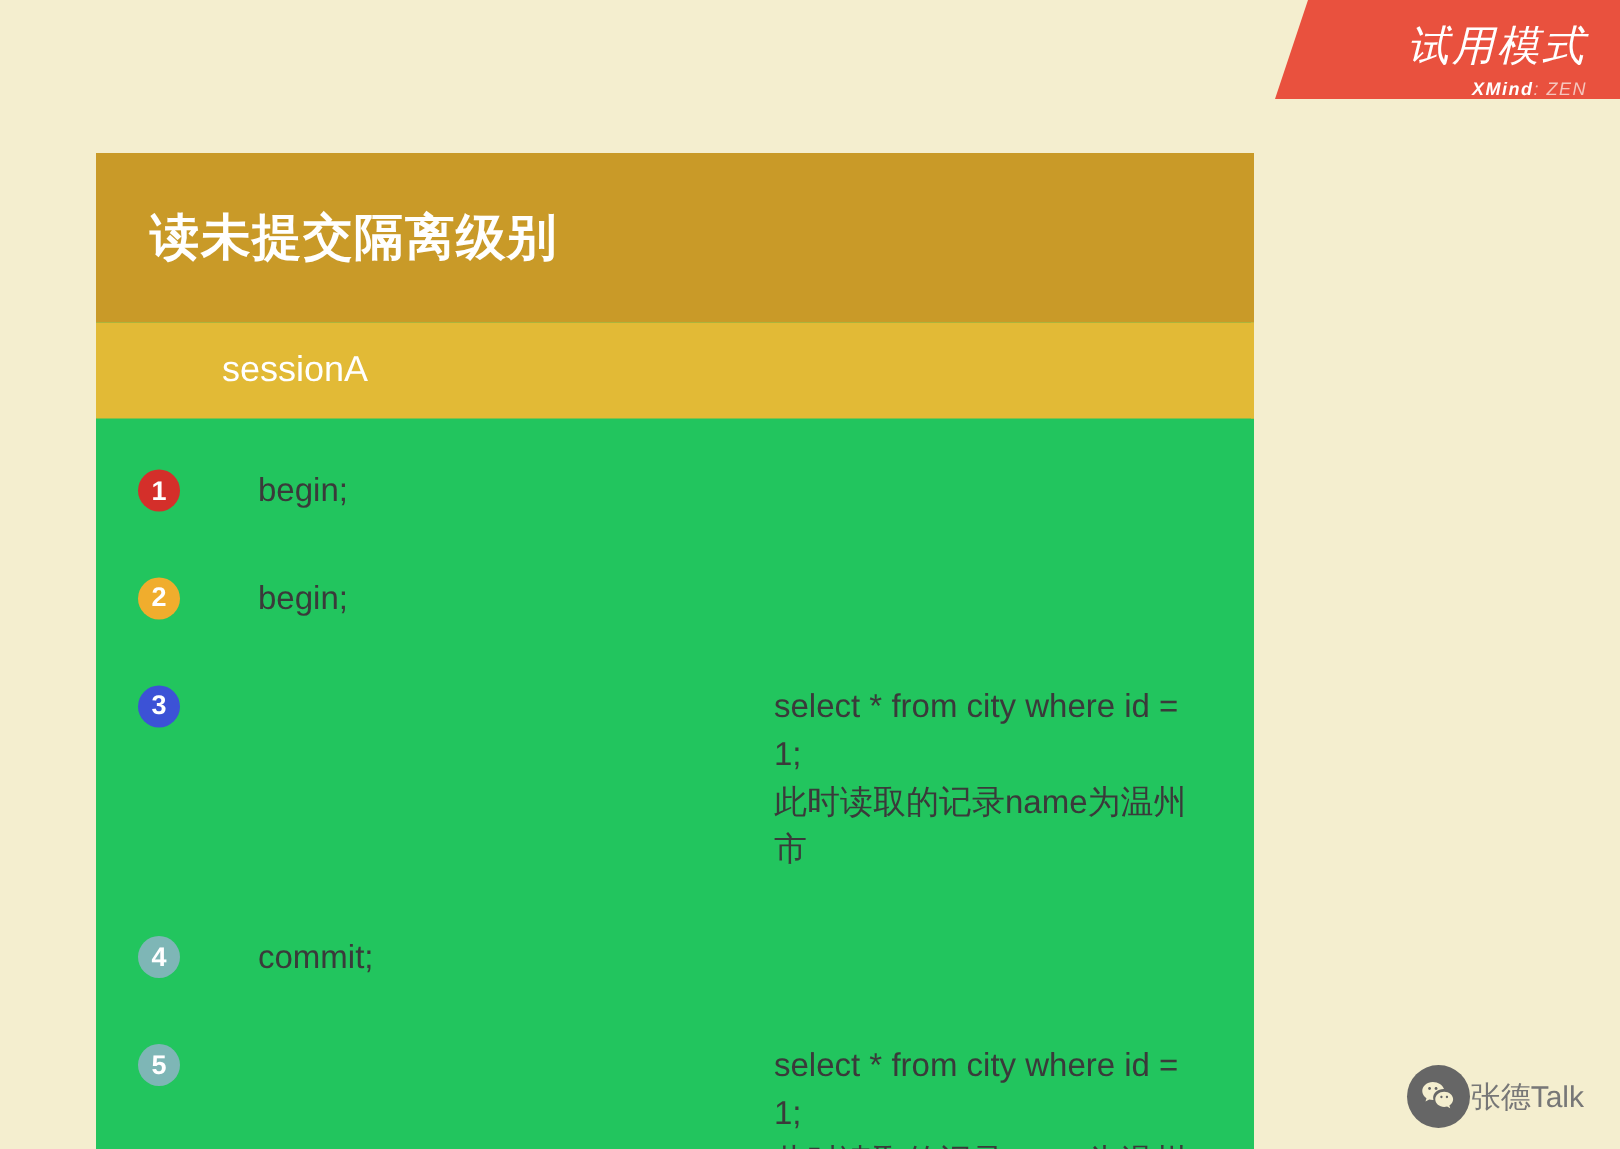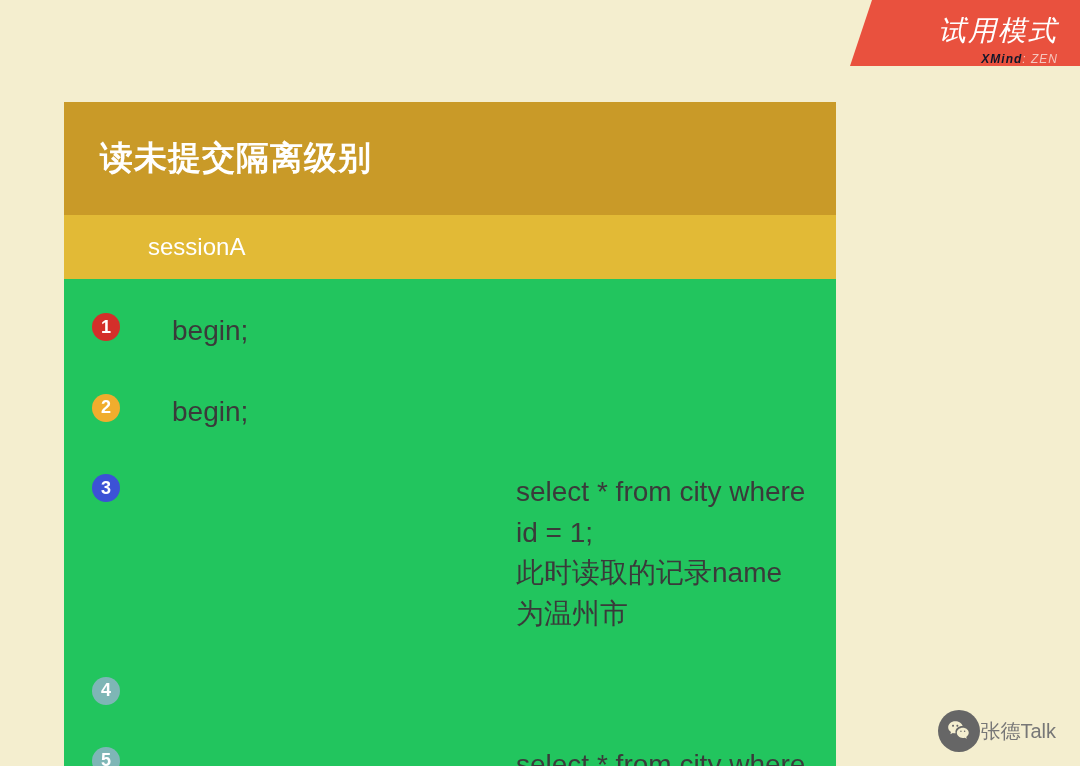--- a/index.html
+++ b/index.html
@@ -20,21 +20,21 @@
     height: 66px;
     background: #e9513e;
     color: #fff;
     text-align: right;
     padding: 12px 22px 6px 40px;
     clip-path: polygon(22px 0, 100% 0, 100% 100%, 0 100%);
     font-style: italic;
   }
   .trial-badge .trial-title { font-size: 28px; font-weight: 500; letter-spacing: 2px; }
   .trial-badge .trial-sub { font-size: 12px; color: #f5c6bd; margin-top: 2px; letter-spacing: 1px; }
-  .trial-badge .trial-sub b { color: #0f172a; font-weight: 600; }
+  .trial-badge .trial-sub b { color: #ffffff; font-weight: 600; }
 
   
   .card {
     position: absolute;
     left: 64px;
     top: 58px;
     width: 772px;
     background: #22c55e;
     margin-top: 44px;
   }
@@ -88,21 +88,21 @@
   }
   .b1 { background: #d42f2a; }
   .b2 { background: #f0ad2d; }
   .b3 { background: #3c52d6; }
   .b4 { background: #7eb6b6; }
   .b5 { background: #7eb6b6; }
 
   .sess-cell {
     flex: 1 1 0;
     padding: 0 26px 0 24px;
-    font-size: 28px;
+    font-size: 22px;
     color: #3a3a3a;
     line-height: 1.45;
     white-space: pre-line;
   }
 
   
   .footer {
     position: absolute;
     right: 24px;
     bottom: 14px;
@@ -158,20 +158,21 @@
           <div class="badge b3">3</div>
         </div>
         <div class="sess-cell"></div>
         <div class="sess-cell">select * from city where id = 1;
 此时读取的记录name为温州市</div>
       </div>
       <div class="step-row">
         <div class="num-col">
           <div class="badge b4">4</div>
         </div>
+        <div class="sess-cell">commit;</div>
         <div class="sess-cell"></div>
       </div>
       <div class="step-row">
         <div class="num-col">
           <div class="badge b5">5</div>
         </div>
         <div class="sess-cell"></div>
         <div class="sess-cell">select * from city where id = 1;
 此时读取的记录name为温州市</div>
       </div>

